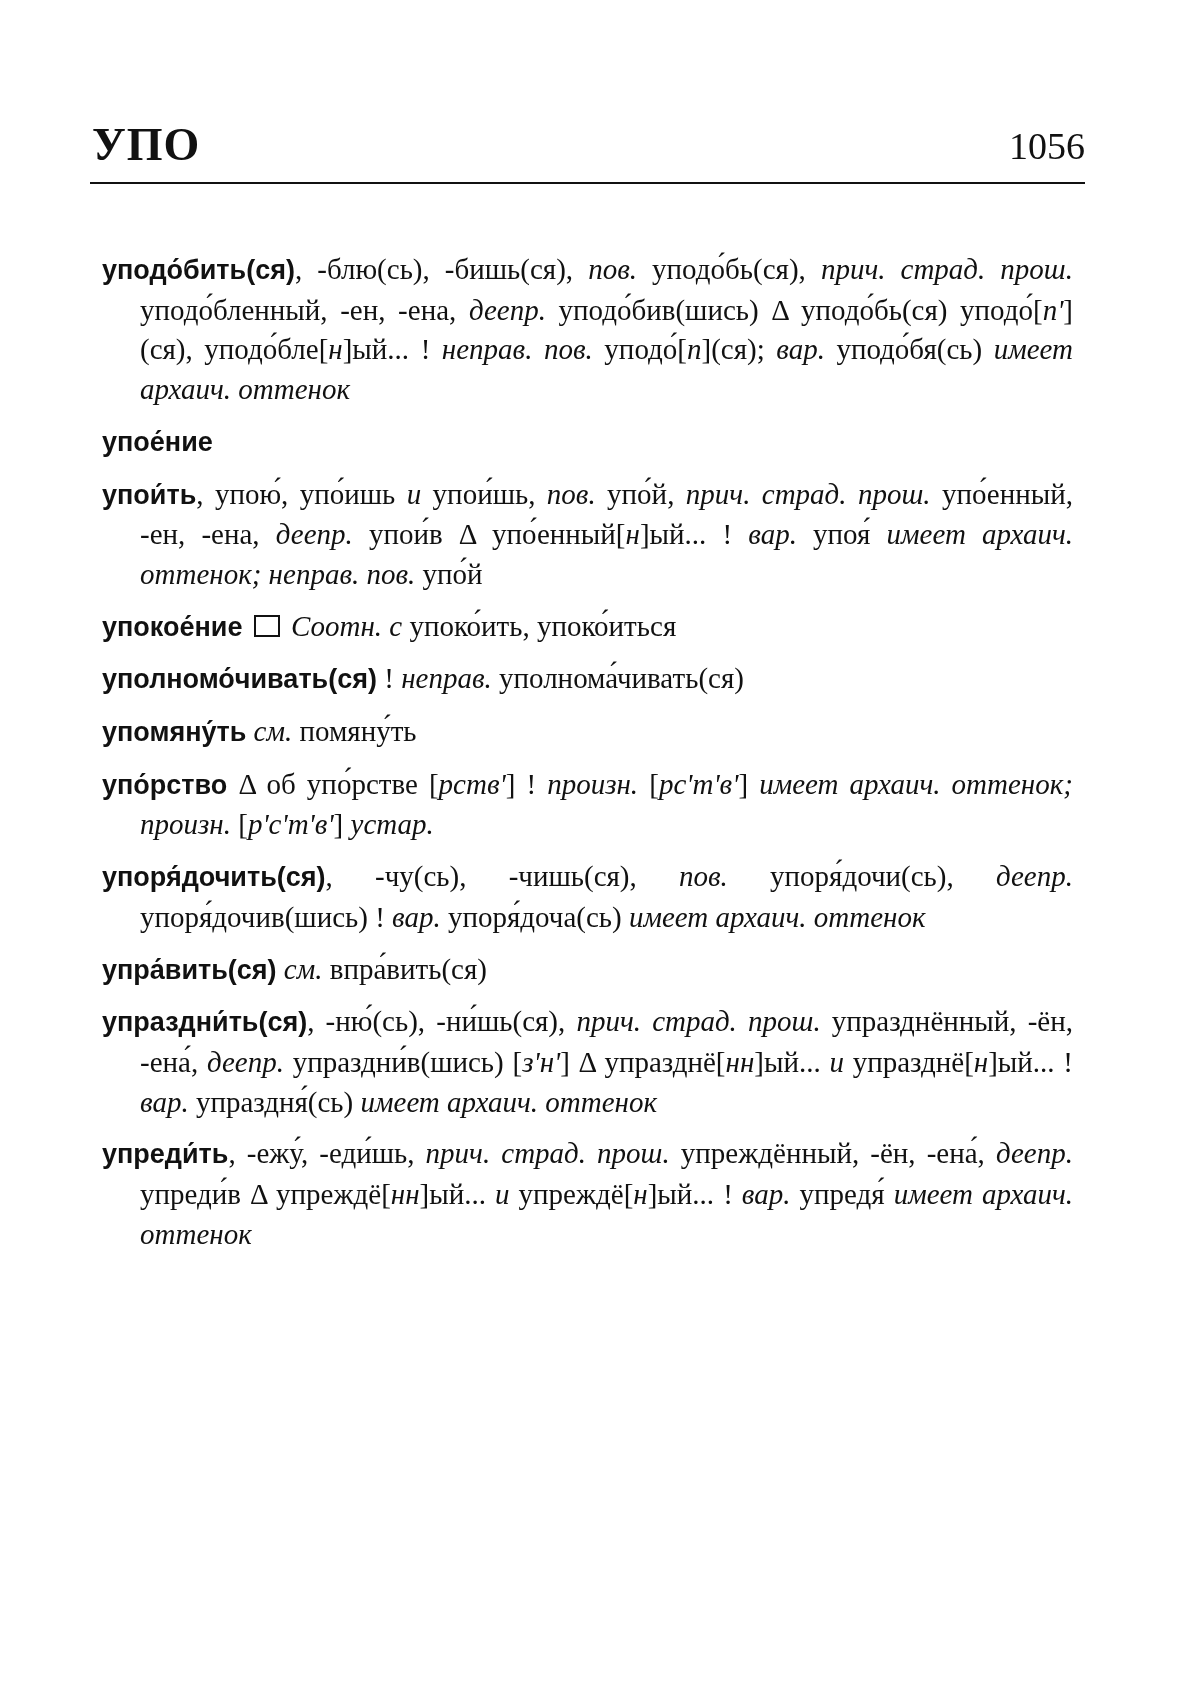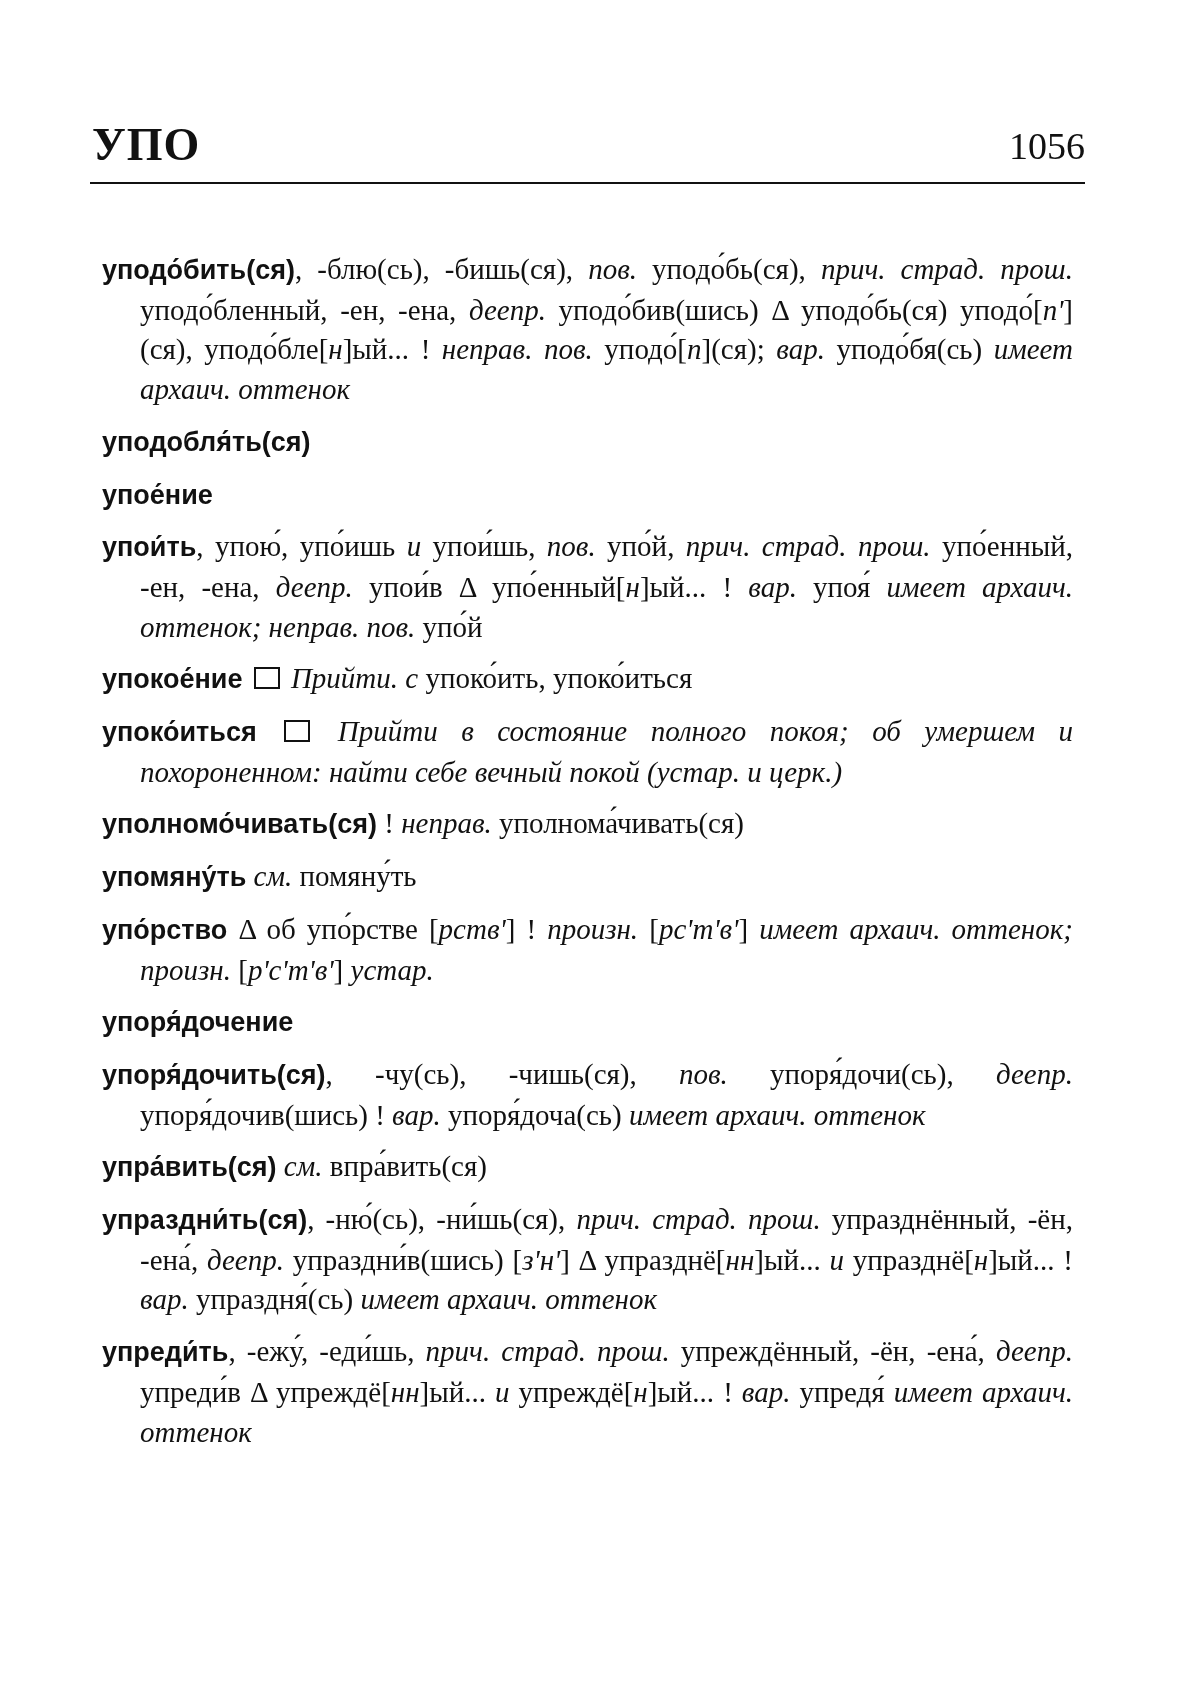--- a/index.html
+++ b/index.html
@@ -19,27 +19,24 @@
 <body>
 
 <div class="page">
   <div class="header">
     <span class="running-head">УПО</span>
     <span class="page-number">1056</span>
   </div>
   <div class="rule"></div>
   <div class="body" id="entries">
       <p class="entry"><span class="hw">уподо́бить(ся)</span><span>, -блю(сь), -бишь(ся), </span><span class="it">пов.</span><span> уподо́бь(ся), </span><span class="it">прич. страд. прош.</span><span> уподо́бленный, -ен, -ена, </span><span class="it">деепр.</span><span> уподо́бив(шись) Δ уподо́бь(ся) уподо́[</span><span class="it">п'</span><span>](ся), уподо́бле[</span><span class="it">н</span><span>]ый... ! </span><span class="it">неправ. пов.</span><span> уподо́[</span><span class="it">п</span><span>](ся); </span><span class="it">вар.</span><span> уподо́бя(сь) </span><span class="it">имеет архаич. оттенок</span></p>
-      <p class="entry"><span class="hw">уподобля́ть(ся)</span></p>
       <p class="entry"><span class="hw">упое́ние</span></p>
       <p class="entry"><span class="hw">упои́ть</span><span>, упою́, упо́ишь </span><span class="it">и</span><span> упои́шь, </span><span class="it">пов.</span><span> упо́й, </span><span class="it">прич. страд. прош.</span><span> упо́енный, -ен, -ена, </span><span class="it">деепр.</span><span> упои́в Δ упо́енный[</span><span class="it">н</span><span>]ый... ! </span><span class="it">вар.</span><span> упоя́ </span><span class="it">имеет архаич. оттенок; неправ. пов.</span><span> упо́й</span></p>
-      <p class="entry"><span class="hw">упокое́ние</span> <span class="box"></span> <span class="it">Прийти. с</span><span> упоко́ить, упоко́иться</span></p>
-      <p class="entry"><span class="hw">упоко́иться</span> <span class="box"></span> <span class="it">Прийти в состояние полного покоя; об умершем и похороненном: найти себе вечный покой (устар. и церк.)</span></p>
+      <p class="entry"><span class="hw">упокое́ние</span> <span class="box"></span> <span class="it">Соотн. с</span><span> упоко́ить, упоко́иться</span></p>
       <p class="entry"><span class="hw">уполномо́чивать(ся)</span><span> ! </span><span class="it">неправ.</span><span> уполнома́чивать(ся)</span></p>
       <p class="entry"><span class="hw">упомяну́ть</span><span> </span><span class="it">см.</span><span> помяну́ть</span></p>
       <p class="entry"><span class="hw">упо́рство</span><span> Δ об упо́рстве [</span><span class="it">рств'</span><span>] ! </span><span class="it">произн.</span><span> [</span><span class="it">рс'т'в'</span><span>] </span><span class="it">имеет архаич. оттенок; произн.</span><span> [</span><span class="it">р'с'т'в'</span><span>] </span><span class="it">устар.</span></p>
-      <p class="entry"><span class="hw">упоря́дочение</span></p>
       <p class="entry"><span class="hw">упоря́дочить(ся)</span><span>, -чу(сь), -чишь(ся), </span><span class="it">пов.</span><span> упоря́дочи(сь), </span><span class="it">деепр.</span><span> упоря́дочив(шись) ! </span><span class="it">вар.</span><span> упоря́доча(сь) </span><span class="it">имеет архаич. оттенок</span></p>
       <p class="entry"><span class="hw">упра́вить(ся)</span><span> </span><span class="it">см.</span><span> впра́вить(ся)</span></p>
       <p class="entry"><span class="hw">упраздни́ть(ся)</span><span>, -ню́(сь), -ни́шь(ся), </span><span class="it">прич. страд. прош.</span><span> упразднённый, -ён, -ена́, </span><span class="it">деепр.</span><span> упраздни́в(шись) [</span><span class="it">з'н'</span><span>] Δ упразднё[</span><span class="it">нн</span><span>]ый... </span><span class="it">и</span><span> упразднё[</span><span class="it">н</span><span>]ый... ! </span><span class="it">вар.</span><span> упраздня́(сь) </span><span class="it">имеет архаич. оттенок</span></p>
       <p class="entry"><span class="hw">упреди́ть</span><span>, -ежу́, -еди́шь, </span><span class="it">прич. страд. прош.</span><span> упреждённый, -ён, -ена́, </span><span class="it">деепр.</span><span> упреди́в Δ упреждё[</span><span class="it">нн</span><span>]ый... </span><span class="it">и</span><span> упреждё[</span><span class="it">н</span><span>]ый... ! </span><span class="it">вар.</span><span> упредя́ </span><span class="it">имеет архаич. оттенок</span></p>
     </div>
 </div>
 
 </body></html>

